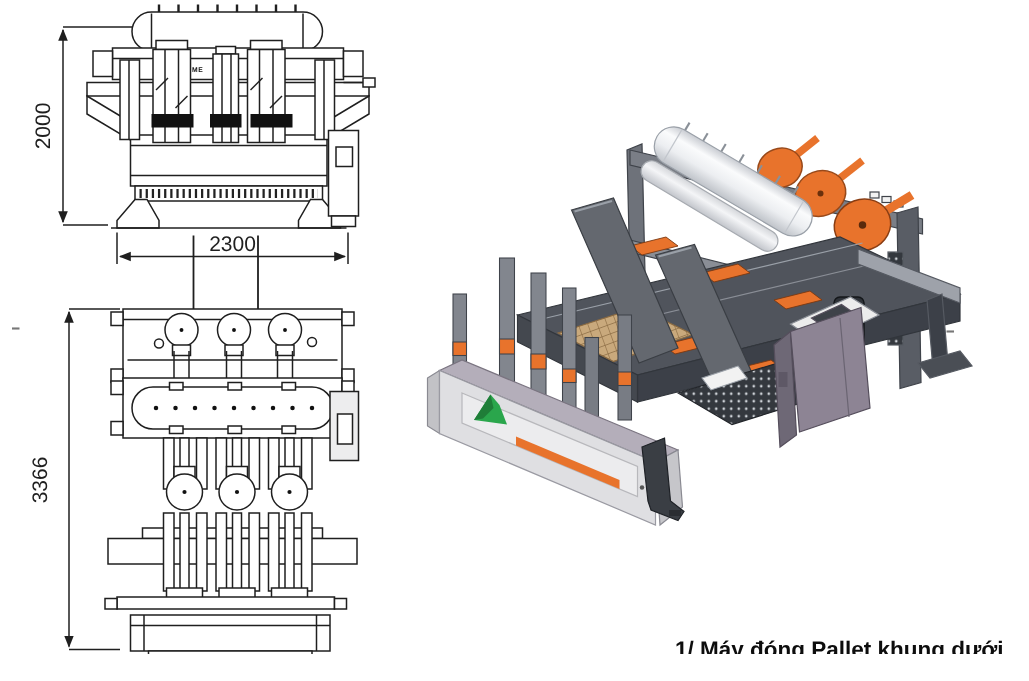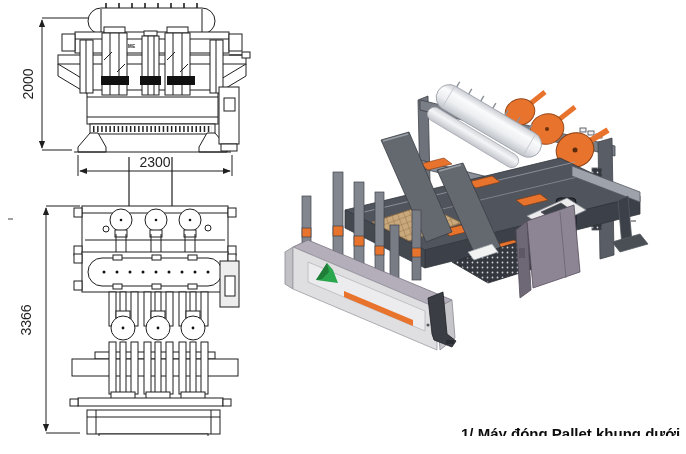--- a/index.html
+++ b/index.html
@@ -4,21 +4,21 @@
 <style>
   html,body{margin:0;padding:0;background:#fff;}
   .canvas{
     position:relative;width:686px;height:436px;background:#ffffff;overflow:hidden;
     font-family:"Liberation Sans", sans-serif;
   }
   svg{position:absolute;left:0;top:0;}
   .dim-text{font-family:"Liberation Sans", sans-serif;font-size:14px;fill:#1f1f1f;}
   .brand-text{font-family:"Liberation Sans", sans-serif;font-size:4.5px;fill:#111;font-weight:bold;letter-spacing:.5px;}
   .caption{
-    position:absolute;left:461px;top:425px;width:226px;
+    position:absolute;left:450px;top:425px;width:226px;
     font-size:15px;font-weight:bold;color:#0d0d0d;white-space:nowrap;
   }
 </style>
 </head>
 <body>
 
 <div class="canvas">
 <svg width="686" height="454" viewBox="0 0 686 454">
   <defs>
     <marker id="arr" viewBox="0 0 10 10" refX="9" refY="5" markerWidth="8" markerHeight="8" orient="auto-start-reverse">

